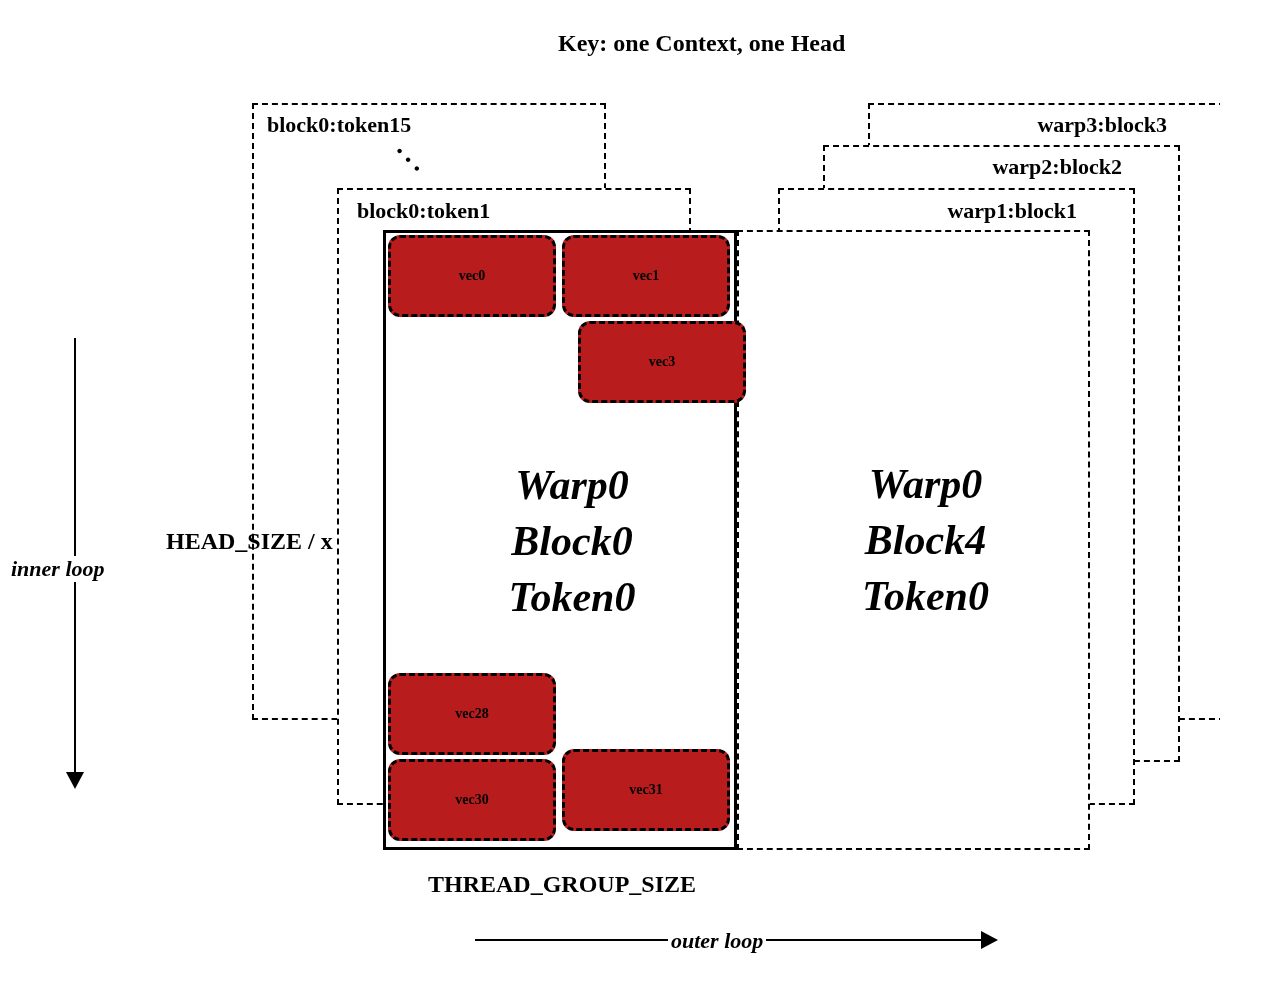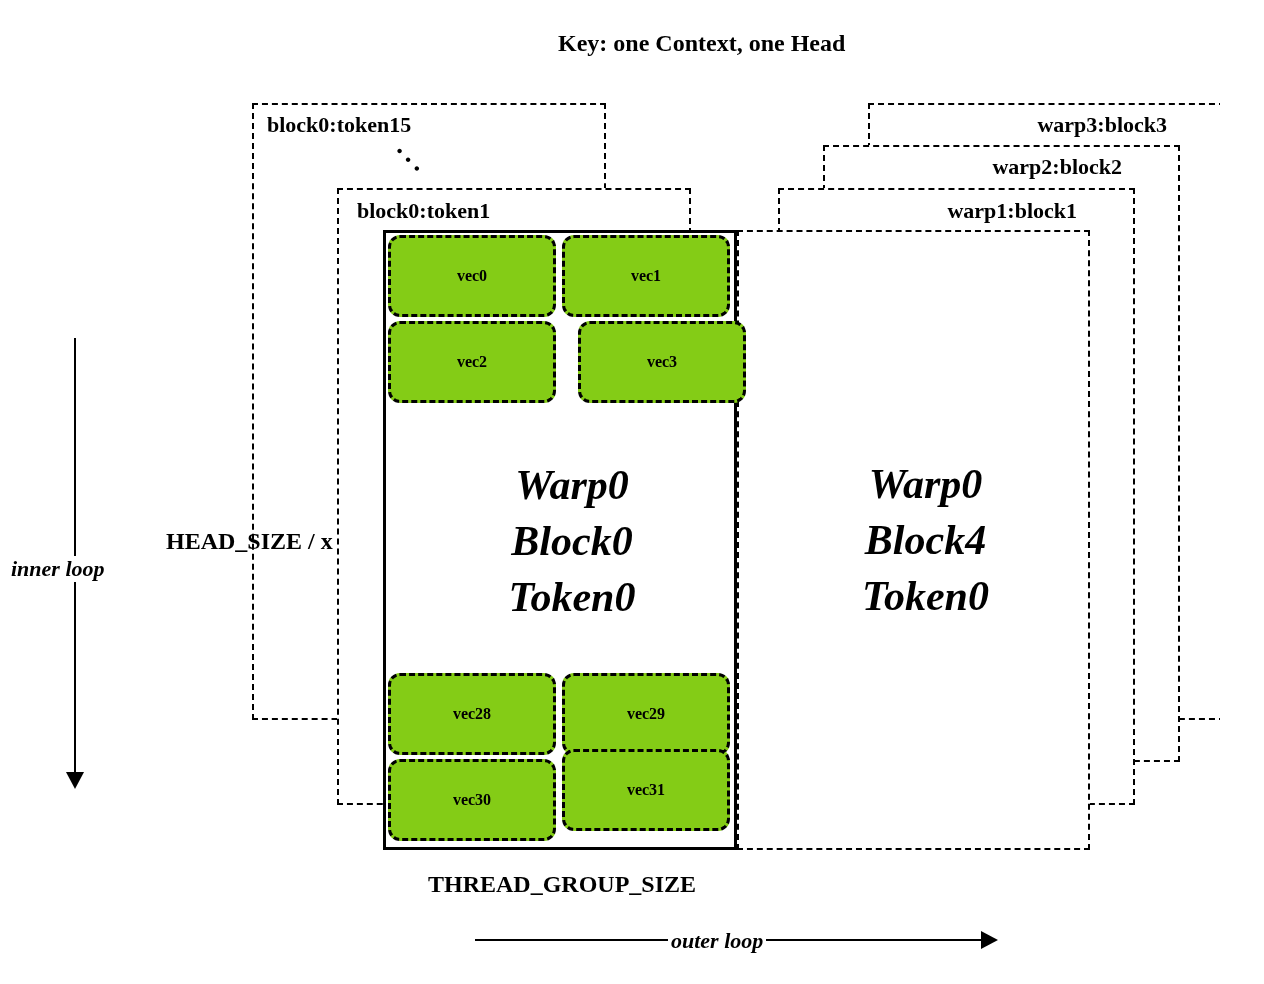--- a/index.html
+++ b/index.html
@@ -17,24 +17,24 @@
   }
   .panel-dashed {
     position:absolute; background:#fff; border:2.5px dashed #000;
   }
   .lbl {
     position:absolute; font-weight:bold; font-size:22px; white-space:nowrap; z-index:20;
   }
   .lbl-right { text-align:right; }
   .title-lbl { position:absolute; font-weight:bold; font-size:24px; white-space:nowrap; z-index:20; }
   .vec-box {
-    position:absolute; width:168px; height:82px; background:#84cc16;
+    position:absolute; width:168px; height:82px; background:#b91c1c;
     border:3.5px dashed #000; border-radius:12px;
     display:flex; align-items:center; justify-content:center;
-    font-weight:bold; font-size:16px;
+    font-weight:bold; font-size:14px;
   }
   .big-text {
     position:absolute; left:0; right:0; top:224px; text-align:center;
     font-weight:bold; font-style:italic; font-size:42px; line-height:56px;padding-left:24px;
   }
   .dots {
     position:absolute; left:396px; top:132px; z-index:21;
     font-weight:bold; font-size:28px; letter-spacing:3px;
     transform:rotate(45deg); transform-origin:left center;
   }
@@ -91,38 +91,32 @@
   </div>
 
   <div class="panel-solid" style="left:383px; top:230px; width:354px; height:620px; z-index:6;">
 
     <div class="vec-box" style="left:2px; top:2px;">
       <span>vec0</span>
     </div>
     <div class="vec-box" style="left:176px; top:2px;">
       <span>vec1</span>
     </div>
-    <div class="vec-box" style="left:2px; top:88px;">
-      <span>vec2</span>
-    </div>
     <div class="vec-box" style="left:192px; top:88px;">
       <span>vec3</span>
     </div>
 
     <div class="big-text">
       <div>Warp0</div>
       <div>Block0</div>
       <div>Token0</div>
     </div>
 
     <div class="vec-box" style="left:2px; top:440px;">
       <span>vec28</span>
-    </div>
-    <div class="vec-box" style="left:176px; top:440px;">
-      <span>vec29</span>
     </div>
     <div class="vec-box" style="left:2px; top:526px;">
       <span>vec30</span>
     </div>
     <div class="vec-box" style="left:176px; top:516px;">
       <span>vec31</span>
     </div>
   </div>
 
   <div class="vline" style="left:74px; top:338px; height:436px;"></div>

